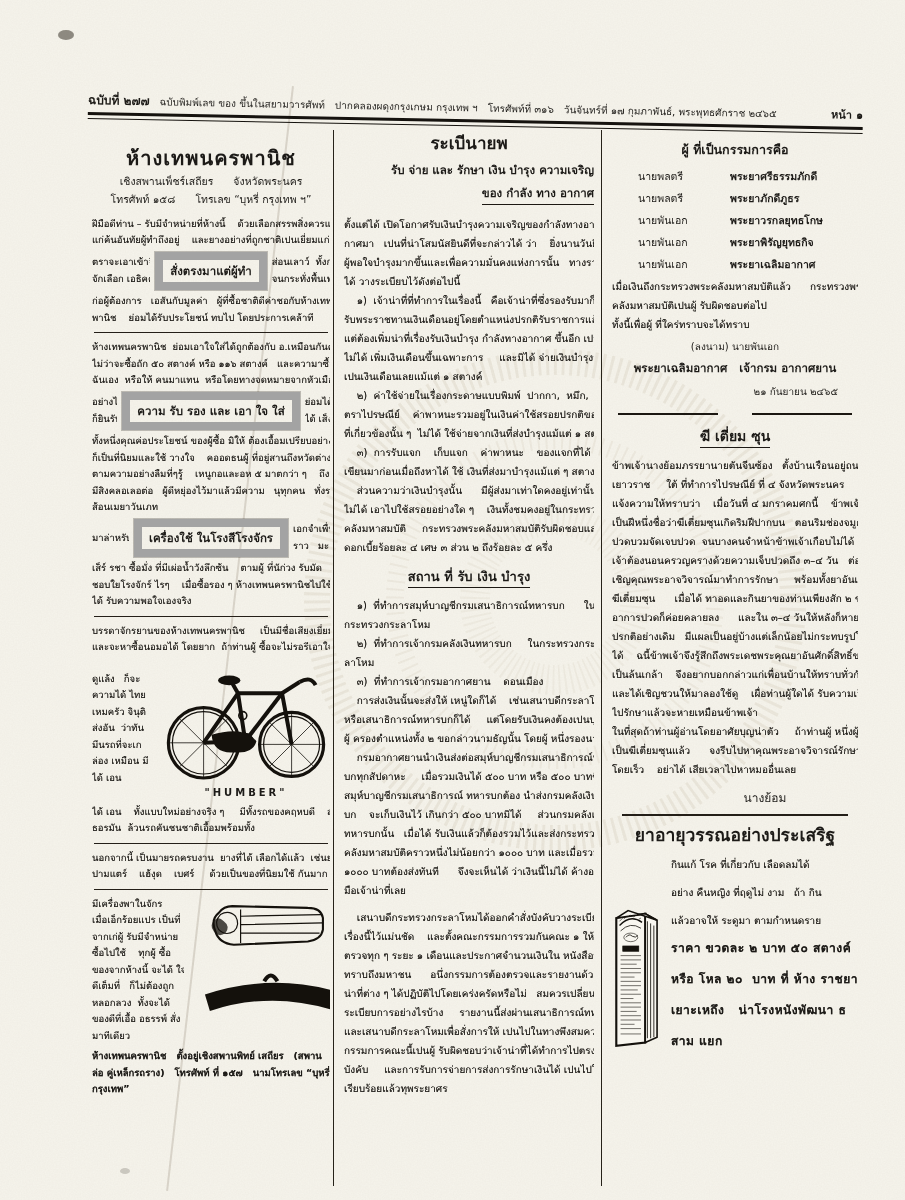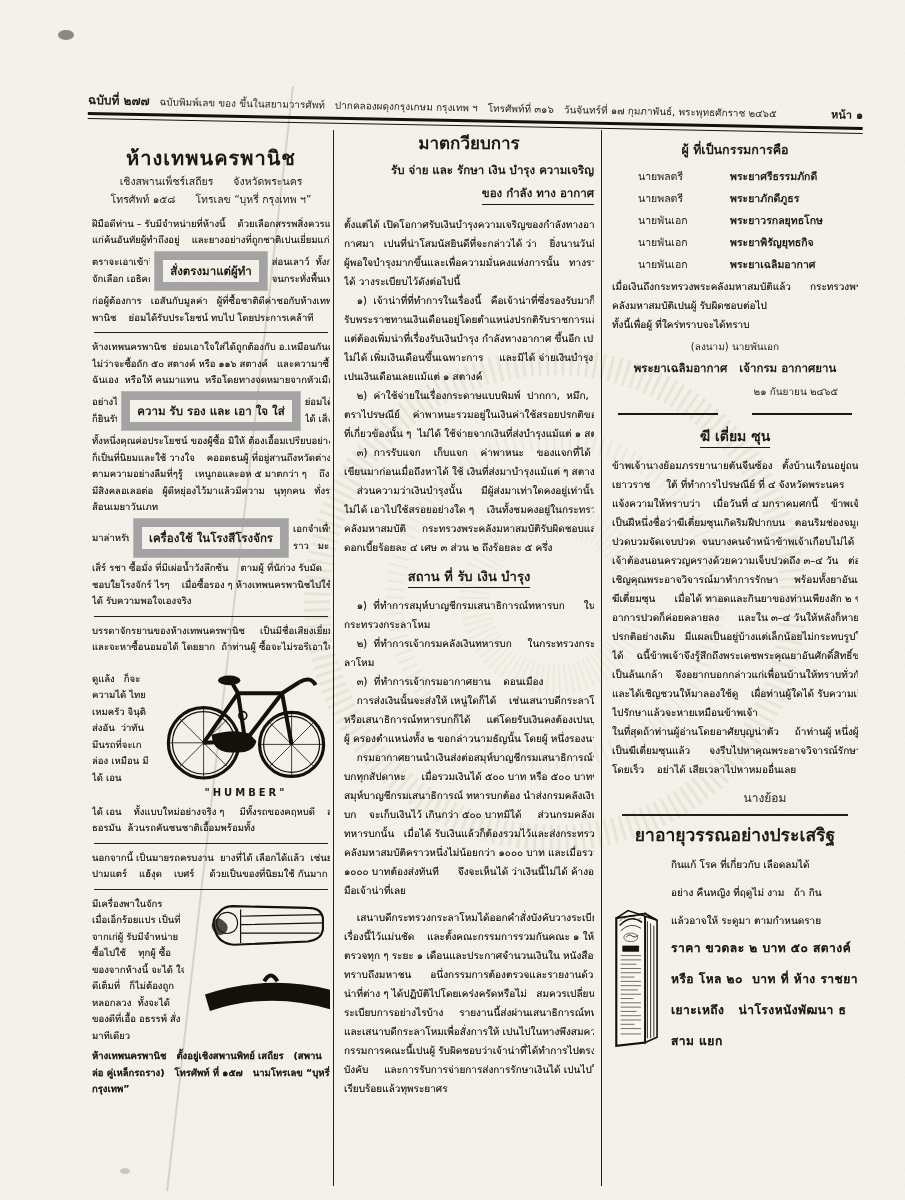--- a/index.html
+++ b/index.html
@@ -245,21 +245,21 @@
     </div>
 
     <div style="font-weight:bold;">
         <div class="tl">ห้างเทพนครพานิช   ตั้งอยู่เชิงสพานพิทย์ เสถียร   (สพาน</div>
         <div class="tl">ล่อ คู่เหล็กรถราง)   โทรศัพท์ ที่ ๑๕๗   นามโทรเลข “บุหรี่</div>
         <div class="tl">กรุงเทพ”</div>
       </div>
   </div>
 
   <div class="col" id="col-mid">
-    <h2 class="mid">มาตกวียบการ</h2>
+    <h2 class="mid">ระเบีนายพ</h2>
     <div class="midsub">รับ จ่าย และ รักษา เงิน บำรุง ความเจริญ</div>
     <div class="midsub"><span class="u">ของ กำลัง ทาง อากาศ</span></div>
     <div style="height:6px;"></div>
     <div>
         <div class="tl">ตั้งแต่ได้ เปิดโอกาศรับเงินบำรุงความเจริญของกำลังทางอา</div>
         <div class="tl">กาศมา   เปนที่น่าโสมนัสยินดีที่จะกล่าวได้ ว่า    ยิ่งนานวันยิ่งมี</div>
         <div class="tl">ผู้พอใจบำรุงมากขึ้นและเพื่อความมั่นคงแห่งการนั้น   ทางราชการ</div>
         <div class="tl">ได้ วางระเบียบไว้ดังต่อไปนี้</div>
         <div class="tl">    ๑)  เจ้าน่าที่ที่ทำการในเรื่องนี้   คือเจ้าน่าที่ซึ่งรองรับมาก็ได้</div>
         <div class="tl">รับพระราชทานเงินเดือนอยู่โดยตำแหน่งปรกติรับราชการแล้ว,  เปน</div>

